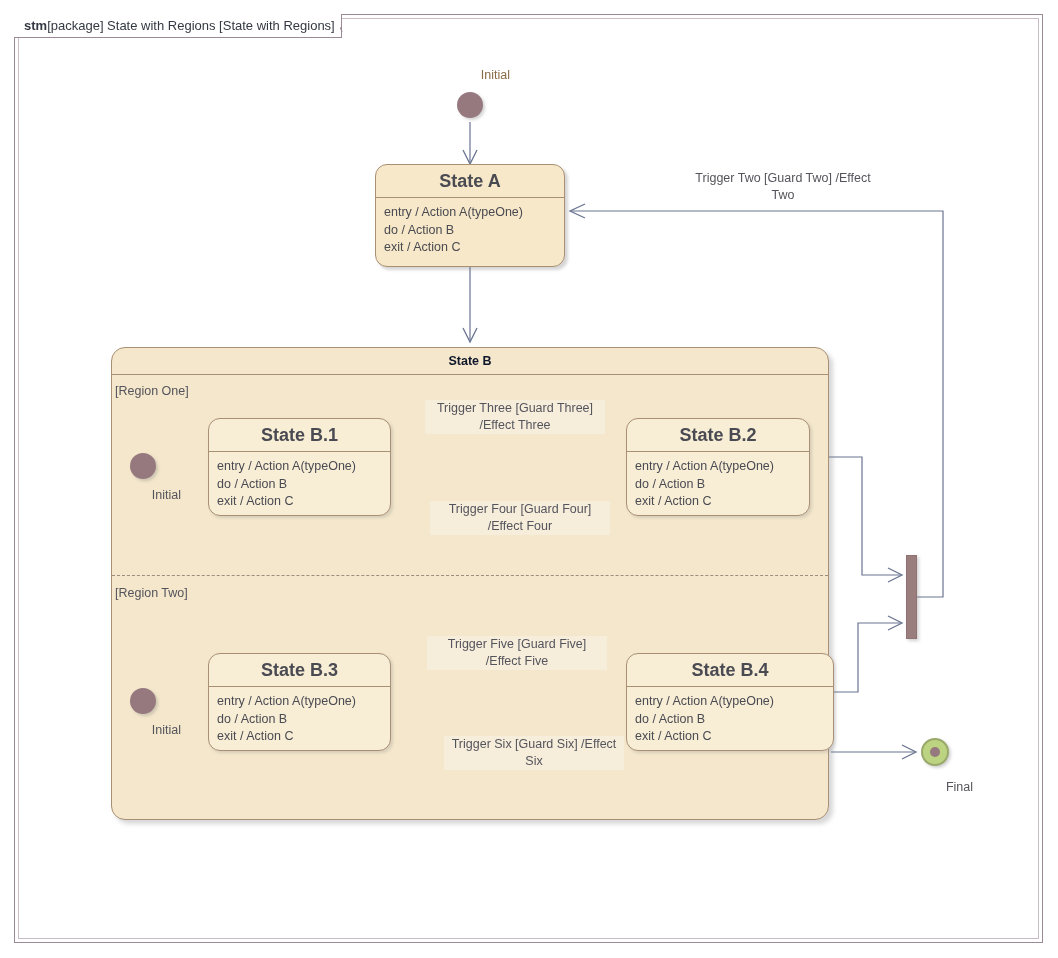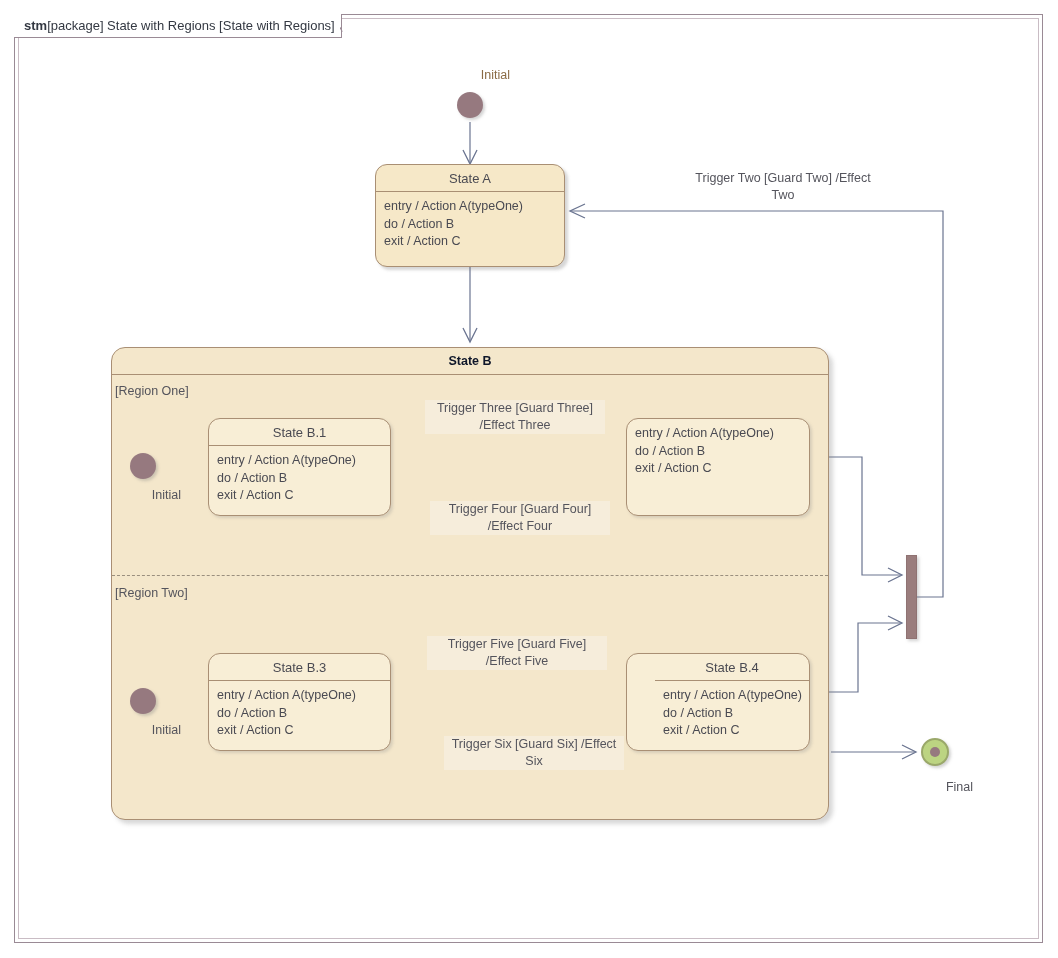--- a/index.html
+++ b/index.html
@@ -40,21 +40,21 @@
 
   
   .state{
     position:absolute;box-sizing:border-box;
     border:1px solid #a98f74;border-radius:12px;
     background:#f6e8c8;
     box-shadow:3px 3px 3px rgba(120,120,120,0.30);
   }
   .state.plain{background:#f8eed6;box-shadow:2px 2px 3px rgba(140,140,140,0.28);}
   .state .title{
-    text-align:center;font-weight:normal;font-size:13px;color:#4a4a52;
+    text-align:center;font-weight:bold;font-size:18px;color:#4a4a52;
     padding:6px 4px 5px 4px;border-bottom:1px solid #a98f74;
     white-space:nowrap;
   }
   .state .body{
     padding:6px 8px 6px 8px;font-size:12.5px;line-height:17.5px;color:#4a4a52;
   }
   .state .body div{white-space:nowrap;}
 
   
   #state-b{
@@ -184,40 +184,41 @@
   <div class="state plain" style="left:208px;top:418px;width:183px;height:98px;">
     <div class="title">State B.1</div>
     <div class="body">
       <div>entry / Action A(typeOne)</div>
       <div>do / Action B</div>
       <div>exit / Action C</div>
     </div>
   </div>
 
   <div class="state plain" style="left:626px;top:418px;width:184px;height:98px;">
+    <div class="title">State B.2</div>
     <div class="body">
       <div>entry / Action A(typeOne)</div>
       <div>do / Action B</div>
       <div>exit / Action C</div>
     </div>
   </div>
 
   <div class="node-label gray" style="left:105px;top:723px;width:76px;">Initial</div>
   <div class="initial-node" style="left:130px;top:688px;"></div>
 
   <div class="state plain" style="left:208px;top:653px;width:183px;height:98px;">
     <div class="title">State B.3</div>
     <div class="body">
       <div>entry / Action A(typeOne)</div>
       <div>do / Action B</div>
       <div>exit / Action C</div>
     </div>
   </div>
 
-  <div class="state plain" style="left:626px;top:653px;width:184px;height:98px;padding-left:28px;">
+  <div class="state plain" style="left:626px;top:653px;width:208px;height:98px;">
     <div class="title">State B.4</div>
     <div class="body">
       <div>entry / Action A(typeOne)</div>
       <div>do / Action B</div>
       <div>exit / Action C</div>
     </div>
   </div>
 
   <div id="join-bar"></div>
 

